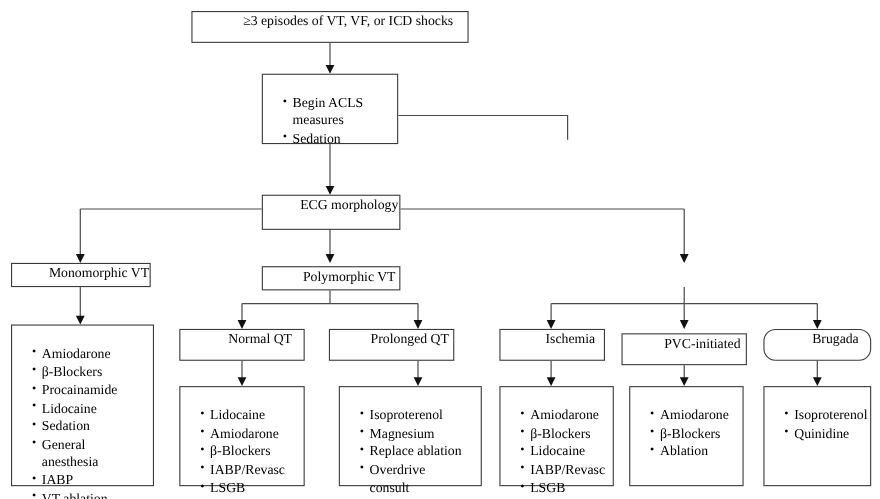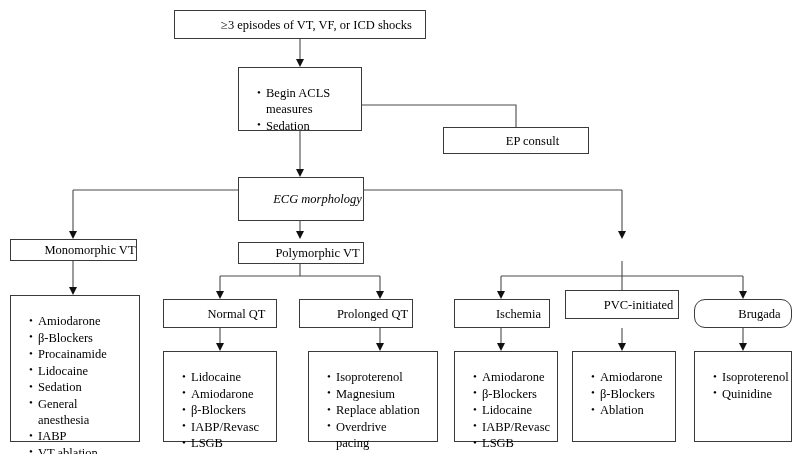--- a/index.html
+++ b/index.html
@@ -20,21 +20,20 @@
     box-sizing: border-box;
     border: 1px solid #3a3a3a;
     background: #ffffff;
     color: #000000;
     font-size: 12.5px;
     line-height: 1.28;
     z-index: 3;
   }
   .node.center {
     display: flex;
-    align-items: center;
     justify-content: center;
     text-align: center;
     padding-left: 33px;
   }
   .node.listbox {
     padding: 5px 5px 5px 6px;
   }
   .blist {
     list-style: none;
     margin: 12px;
@@ -128,25 +127,22 @@
     <span>≥3 episodes of VT, VF, or ICD shocks</span>
   </div>
 
   <div class="node listbox" style="left:238px; top:67px; width:124px; height:64px;">
     <ul class="blist">
       <li>Begin ACLS measures</li>
       <li>Sedation</li>
     </ul>
   </div>
 
-  <div class="node center" style="left:443px; top:127px; width:146px; height:27px;">
-    <span>EP consult</span>
-  </div>
-
-  <div class="node center" style="left:238px; top:177px; width:126px; height:44px;font-style:italic;">
+
+  <div class="node center" style="left:238px; top:177px; width:126px; height:32px;">
     <span>ECG morphology</span>
   </div>
 
   <div class="node center" style="left:10px; top:239px; width:127px; height:22px;">
     <span>Monomorphic VT</span>
   </div>
 
   <div class="node center" style="left:238px; top:242px; width:126px; height:22px;">
     <span>Polymorphic VT</span>
   </div>
@@ -157,21 +153,21 @@
   </div>
 
   <div class="node center" style="left:299px; top:299px; width:114px; height:29px;">
     <span>Prolonged QT</span>
   </div>
 
   <div class="node center" style="left:454px; top:299px; width:96px; height:29px;">
     <span>Ischemia</span>
   </div>
 
-  <div class="node center" style="left:565px; top:290px; width:114px; height:29px;">
+  <div class="node center" style="left:565px; top:303px; width:114px; height:29px;">
     <span>PVC-initiated</span>
   </div>
 
   <div class="node center" style="left:694px; top:299px; width:98px; height:29px;border-radius:11px;">
     <span>Brugada</span>
   </div>
 
   <div class="node listbox" style="left:10px; top:295px; width:130px; height:147px;">
     <ul class="blist">
       <li>Amiodarone</li>
@@ -193,21 +189,21 @@
       <li>IABP/Revasc</li>
       <li>LSGB</li>
     </ul>
   </div>
 
   <div class="node listbox" style="left:308px; top:351px; width:130px; height:91px;">
     <ul class="blist">
       <li>Isoproterenol</li>
       <li>Magnesium</li>
       <li>Replace ablation</li>
-      <li>Overdrive pacing</li>
+      <li>Overdrive consult</li>
     </ul>
   </div>
 
   <div class="node listbox" style="left:454px; top:351px; width:104px; height:91px;">
     <ul class="blist">
       <li>Amiodarone</li>
       <li>β-Blockers</li>
       <li>Lidocaine</li>
       <li>IABP/Revasc</li>
       <li>LSGB</li>

